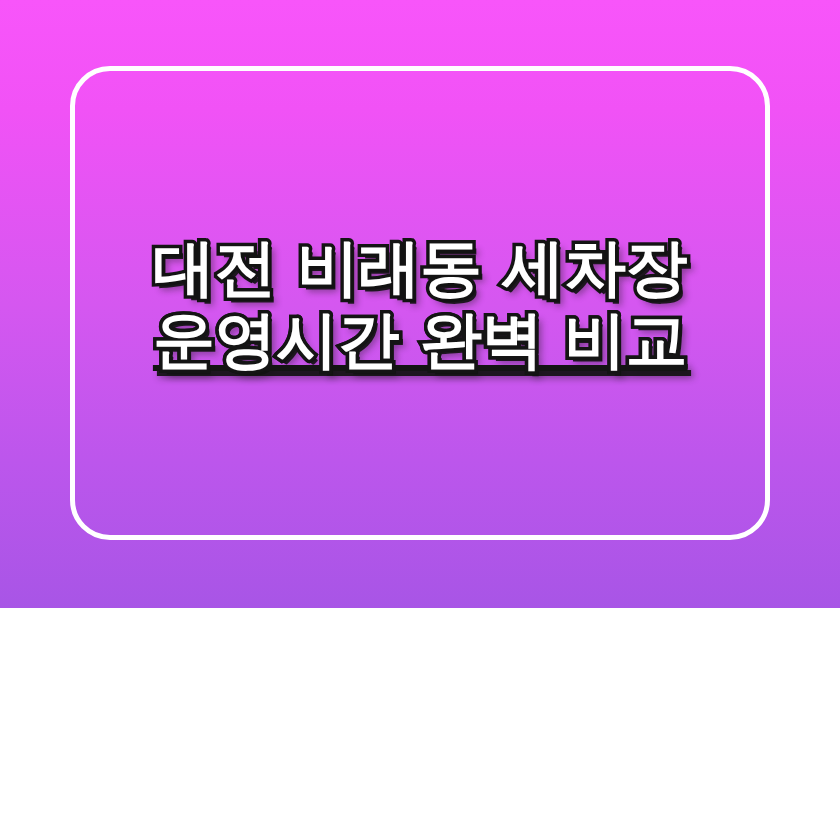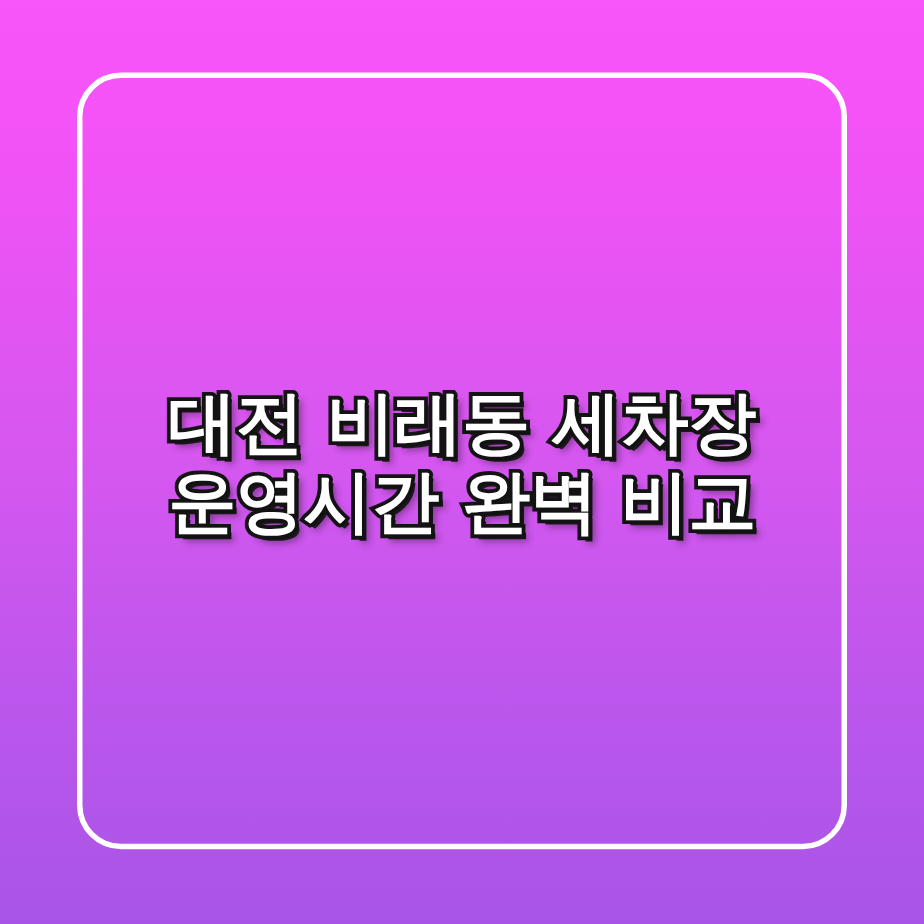--- a/index.html
+++ b/index.html
@@ -5,21 +5,21 @@
 <style>
   html, body {
     margin: 0;
     padding: 0;
     background: #ffffff;
   }
 
   .canvas {
     position: relative;
     width: 840px;
-    height: 840px;
+    height: 608px;
     overflow: hidden;
     font-family: "DejaVu Sans", "Liberation Sans", sans-serif;
     
     background: linear-gradient(
       180deg,
       var(--c-top, #F855FA)   0%,
       var(--c-upper, #F152F6) 18%,
       var(--c-mid, #D557F0)   50%,
       var(--c-lower, #BC56EC) 76%,
       var(--c-bottom, #A855E6) 100%
@@ -73,16 +73,16 @@
 </style>
 </head>
 <body>
 
 <div class="canvas" style="--c-top: #F855FA; --c-upper: #F152F6; --c-mid: #D557F0; --c-lower: #BC56EC; --c-bottom: #A855E6;">
 
   <div class="frame" style="border-color: rgb(255, 255, 255);"></div>
 
   <div class="title-block">
     <span class="title-line" style="color: rgb(255, 255, 255); -webkit-text-stroke: 7px rgb(20, 20, 20);">대전 비래동 세차장</span>
-    <span class="title-line" style="color: rgb(255, 255, 255); -webkit-text-stroke: 7px rgb(20, 20, 20);">운영시간 완벽 비교</span>
+    <span class="title-line" style="color: rgb(255, 255, 255); text-decoration: underline; -webkit-text-stroke: 7px rgb(20, 20, 20);">운영시간 완벽 비교</span>
   </div>
 
 </div>
 
 </body></html>

